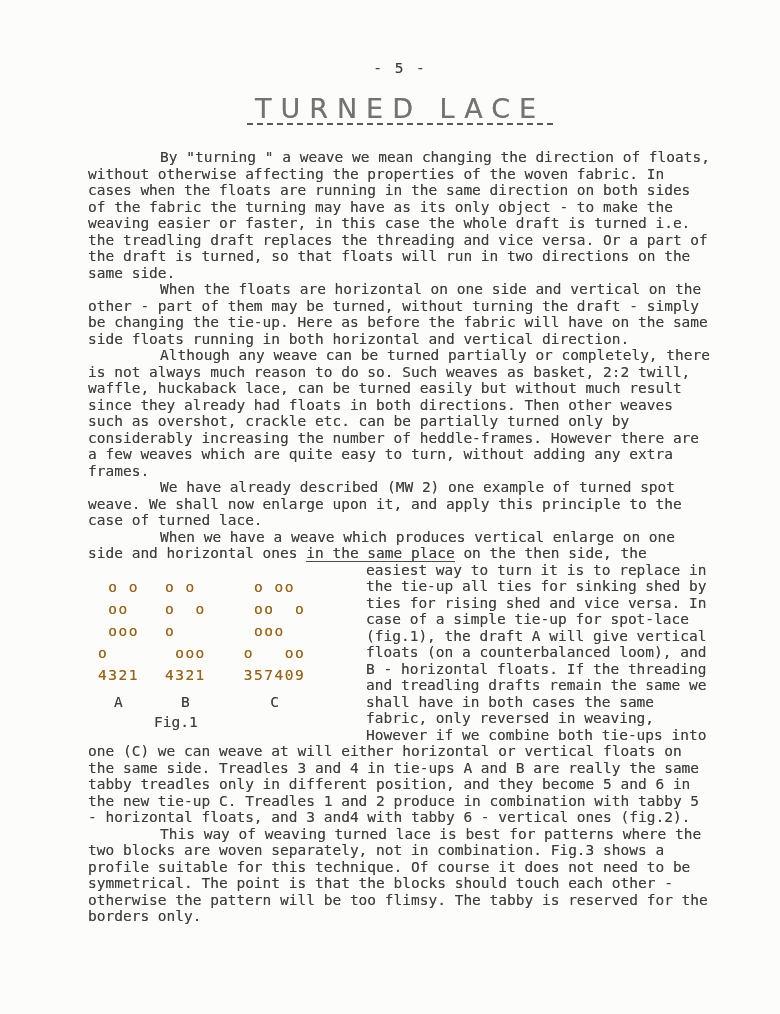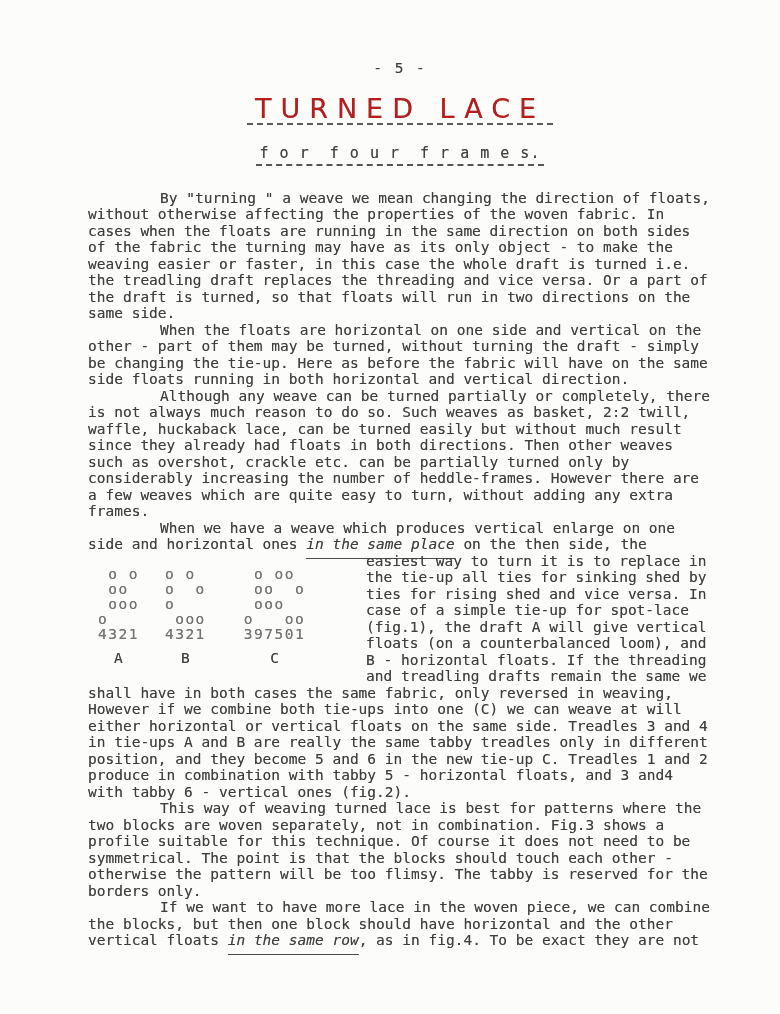--- a/index.html
+++ b/index.html
@@ -27,116 +27,113 @@
     margin-bottom: 14px;
     letter-spacing: 2px;
   }
   .title-row { text-align: center; margin: 24px 0 0 0; }
   .title-inner {
     display: inline-block;
     font-family: "DejaVu Sans", sans-serif;
     font-weight: 400;
     font-size: 27px;
     letter-spacing: 9px;
-    color: #b91c1c;
+    color: #737373;
     padding: 0 8px 6px 8px;
     border-bottom: 2px dashed #5b5b5b;
   }
   .subtitle-row { text-align: center; margin: 20px 0 0 0; }
   .subtitle-inner {
     display: inline-block;
     white-space: pre;
     font-size: 15px;
     letter-spacing: 1px;
     color: #424242;
     padding: 0 4px 2px 4px;
     border-bottom: 2px dashed #555;
   }
   .body-text { margin-top: 24px; }
   .para { text-indent: 72px; text-align: left; }
   .u {
     border-bottom: 1.5px solid #4c4c4c;
-    padding-bottom: 6px;
-    font-style: italic;
+    padding-bottom: 0;
   }
   
   .fig-float {
     float: left;
     box-sizing: border-box;
     width: 278px;
     padding: 14px 0 4px 8px;
     text-indent: 0;
   }
   .tieups { display: block; white-space: nowrap; }
   .tieup { display: inline-block; vertical-align: bottom; }
   .t-a { margin-left: 2px; }
   .t-b { margin-left: 26px; }
   .t-c { margin-left: 38px; }
   .grid {
     display: block;
     white-space: pre;
     letter-spacing: 1.5px;
-    line-height: 15px;
-    color: #737373;
+    line-height: 22px;
+    color: #a16207;
   }
   .letter { display: block; text-align: center; margin-top: 8px; }
   .fig-caption { display: block; margin: 4px 0 0 58px; }
 </style>
 </head>
 <body>
 
 <div class="page">
   <div class="content">
 
     <div class="page-number">- 5 -</div>
 
     <div class="title-row">
       <span class="title-inner">TURNED LACE</span>
     </div>
 
-    <div class="subtitle-row">
-      <span class="subtitle-inner">f o r  f o u r  f r a m e s.</span>
-    </div>
 
     <div class="body-text">
 
       <div class="para">
         <span>By "turning " a weave we mean changing the direction of floats, without otherwise affecting the properties of the woven fabric. In cases when the floats are running in the same direction on both sides of the fabric the turning may have as its only object - to make the weaving easier or faster, in this case the whole draft is turned i.e. the treadling draft replaces the threading and vice versa. Or a part of the draft is turned, so that floats will run in two directions on the same side.</span>
       </div>
 
       <div class="para">
         <span>When the floats are horizontal on one side and vertical on the other - part of them may be turned, without turning the draft - simply be changing the tie-up. Here as before the fabric will have on the same side floats running in both horizontal and vertical direction.</span>
       </div>
 
       <div class="para">
         <span>Although any weave can be turned partially or completely, there is not always much reason to do so. Such weaves as basket, 2:2 twill, waffle, huckaback lace, can be turned easily but without much result since they already had floats in both directions. Then other weaves such as overshot, crackle etc. can be partially turned only by considerably increasing the number of heddle-frames. However there are a few weaves which are quite easy to turn, without adding any extra frames.</span>
       </div>
 
+      <div class="para">
+        <span>We have already described (MW 2) one example of turned spot weave. We shall now enlarge upon it, and apply this principle to the case of turned lace.</span>
+      </div>
 
       <div class="para">
         <span>When we have a weave which produces vertical enlarge on one side and horizontal ones </span><span class="u">in the same place</span><span> on the then side, the </span><span class="fig-float">
             <span class="tieups"><span class="tieup t-a"><span class="grid"> o o
  oo
  ooo
 o
 4321</span><span class="letter">A</span></span><span class="tieup t-b"><span class="grid">o o
 o  o
 o
  ooo
 4321</span><span class="letter">B</span></span><span class="tieup t-c"><span class="grid"> o oo
  oo  o
  ooo
 o   oo
-397501</span><span class="letter">C</span></span></span>
+357409</span><span class="letter">C</span></span></span>
+            <span class="fig-caption">Fig.1</span>
           </span><span>easiest way to turn it is to replace in the tie-up all ties for sinking shed by ties for rising shed and vice versa. In case of a simple tie-up for spot-lace (fig.1), the draft A will give vertical floats (on a counterbalanced loom), and B - horizontal floats. If the threading and treadling drafts remain the same we shall have in both cases the same fabric, only reversed in weaving, However if we combine both tie-ups into one (C) we can weave at will either horizontal or vertical floats on the same side. Treadles 3 and 4 in tie-ups A and B are really the same tabby treadles only in different position, and they become 5 and 6 in the new tie-up C. Treadles 1 and 2 produce in combination with tabby 5 - horizontal floats, and 3 and4 with tabby 6 - vertical ones (fig.2).</span>
       </div>
 
       <div class="para">
         <span>This way of weaving turned lace is best for patterns where the two blocks are woven separately, not in combination. Fig.3 shows a profile suitable for this technique. Of course it does not need to be symmetrical. The point is that the blocks should touch each other - otherwise the pattern will be too flimsy. The tabby is reserved for the borders only.</span>
       </div>
 
-      <div class="para">
-        <span>If we want to have more lace in the woven piece, we can combine the blocks, but then one block should have horizontal and the other vertical floats </span><span class="u">in the same row</span><span>, as in fig.4. To be exact they are not</span>
-      </div>
 
     </div>
   </div>
 </div>
 
 </body></html>

